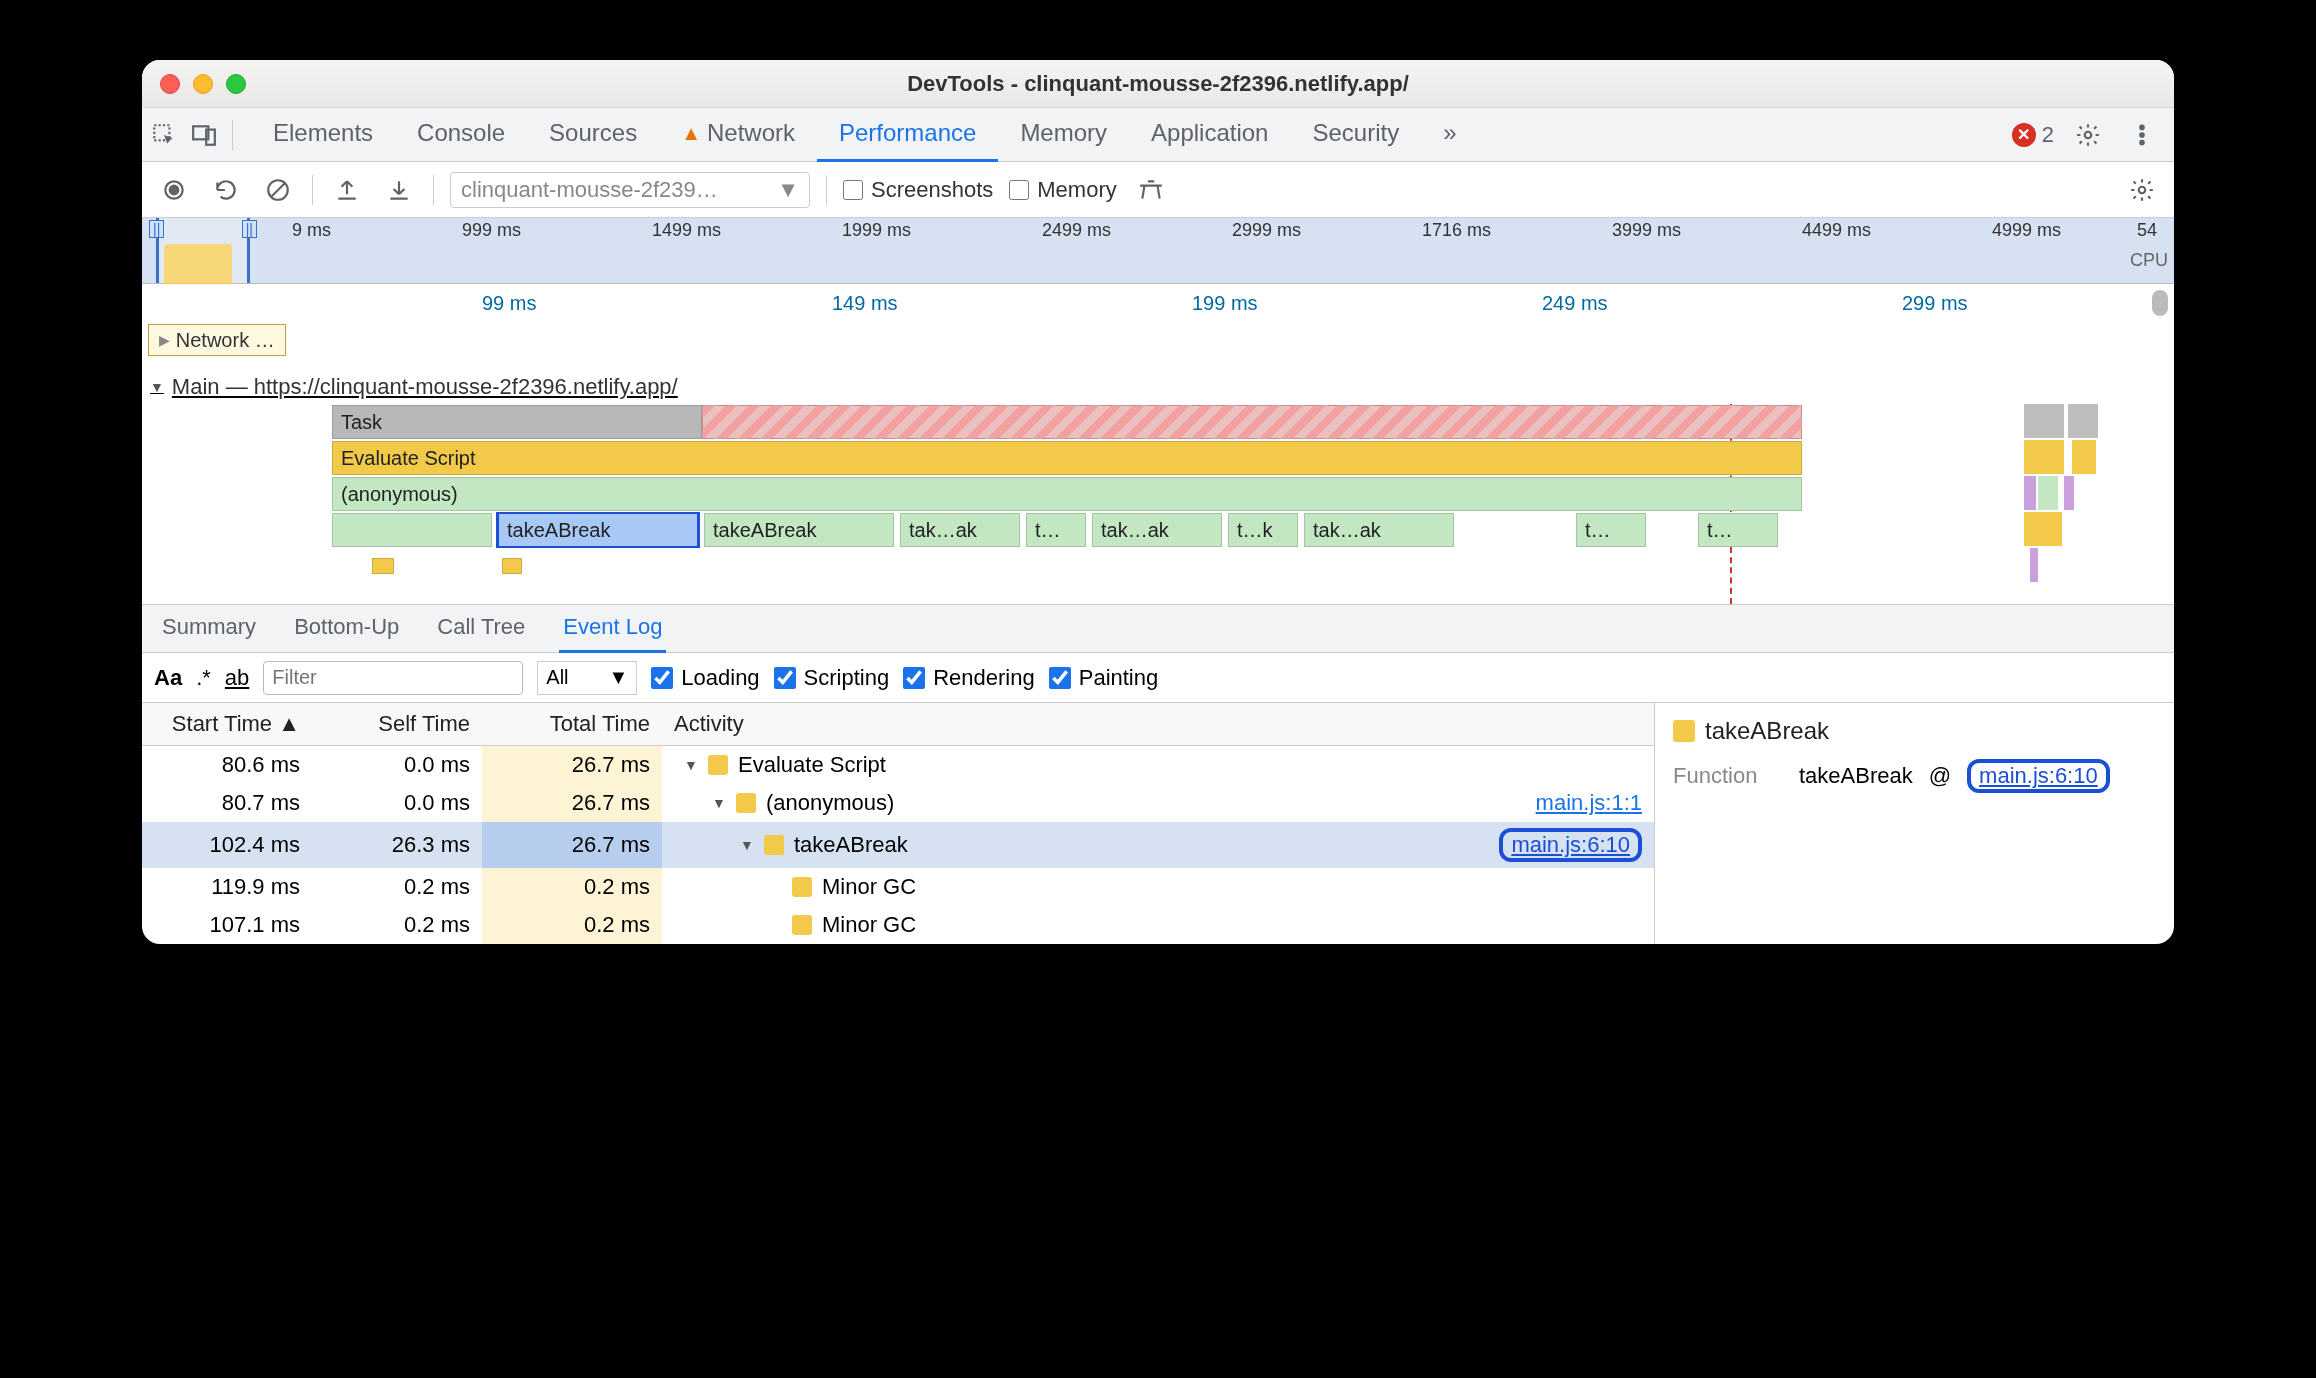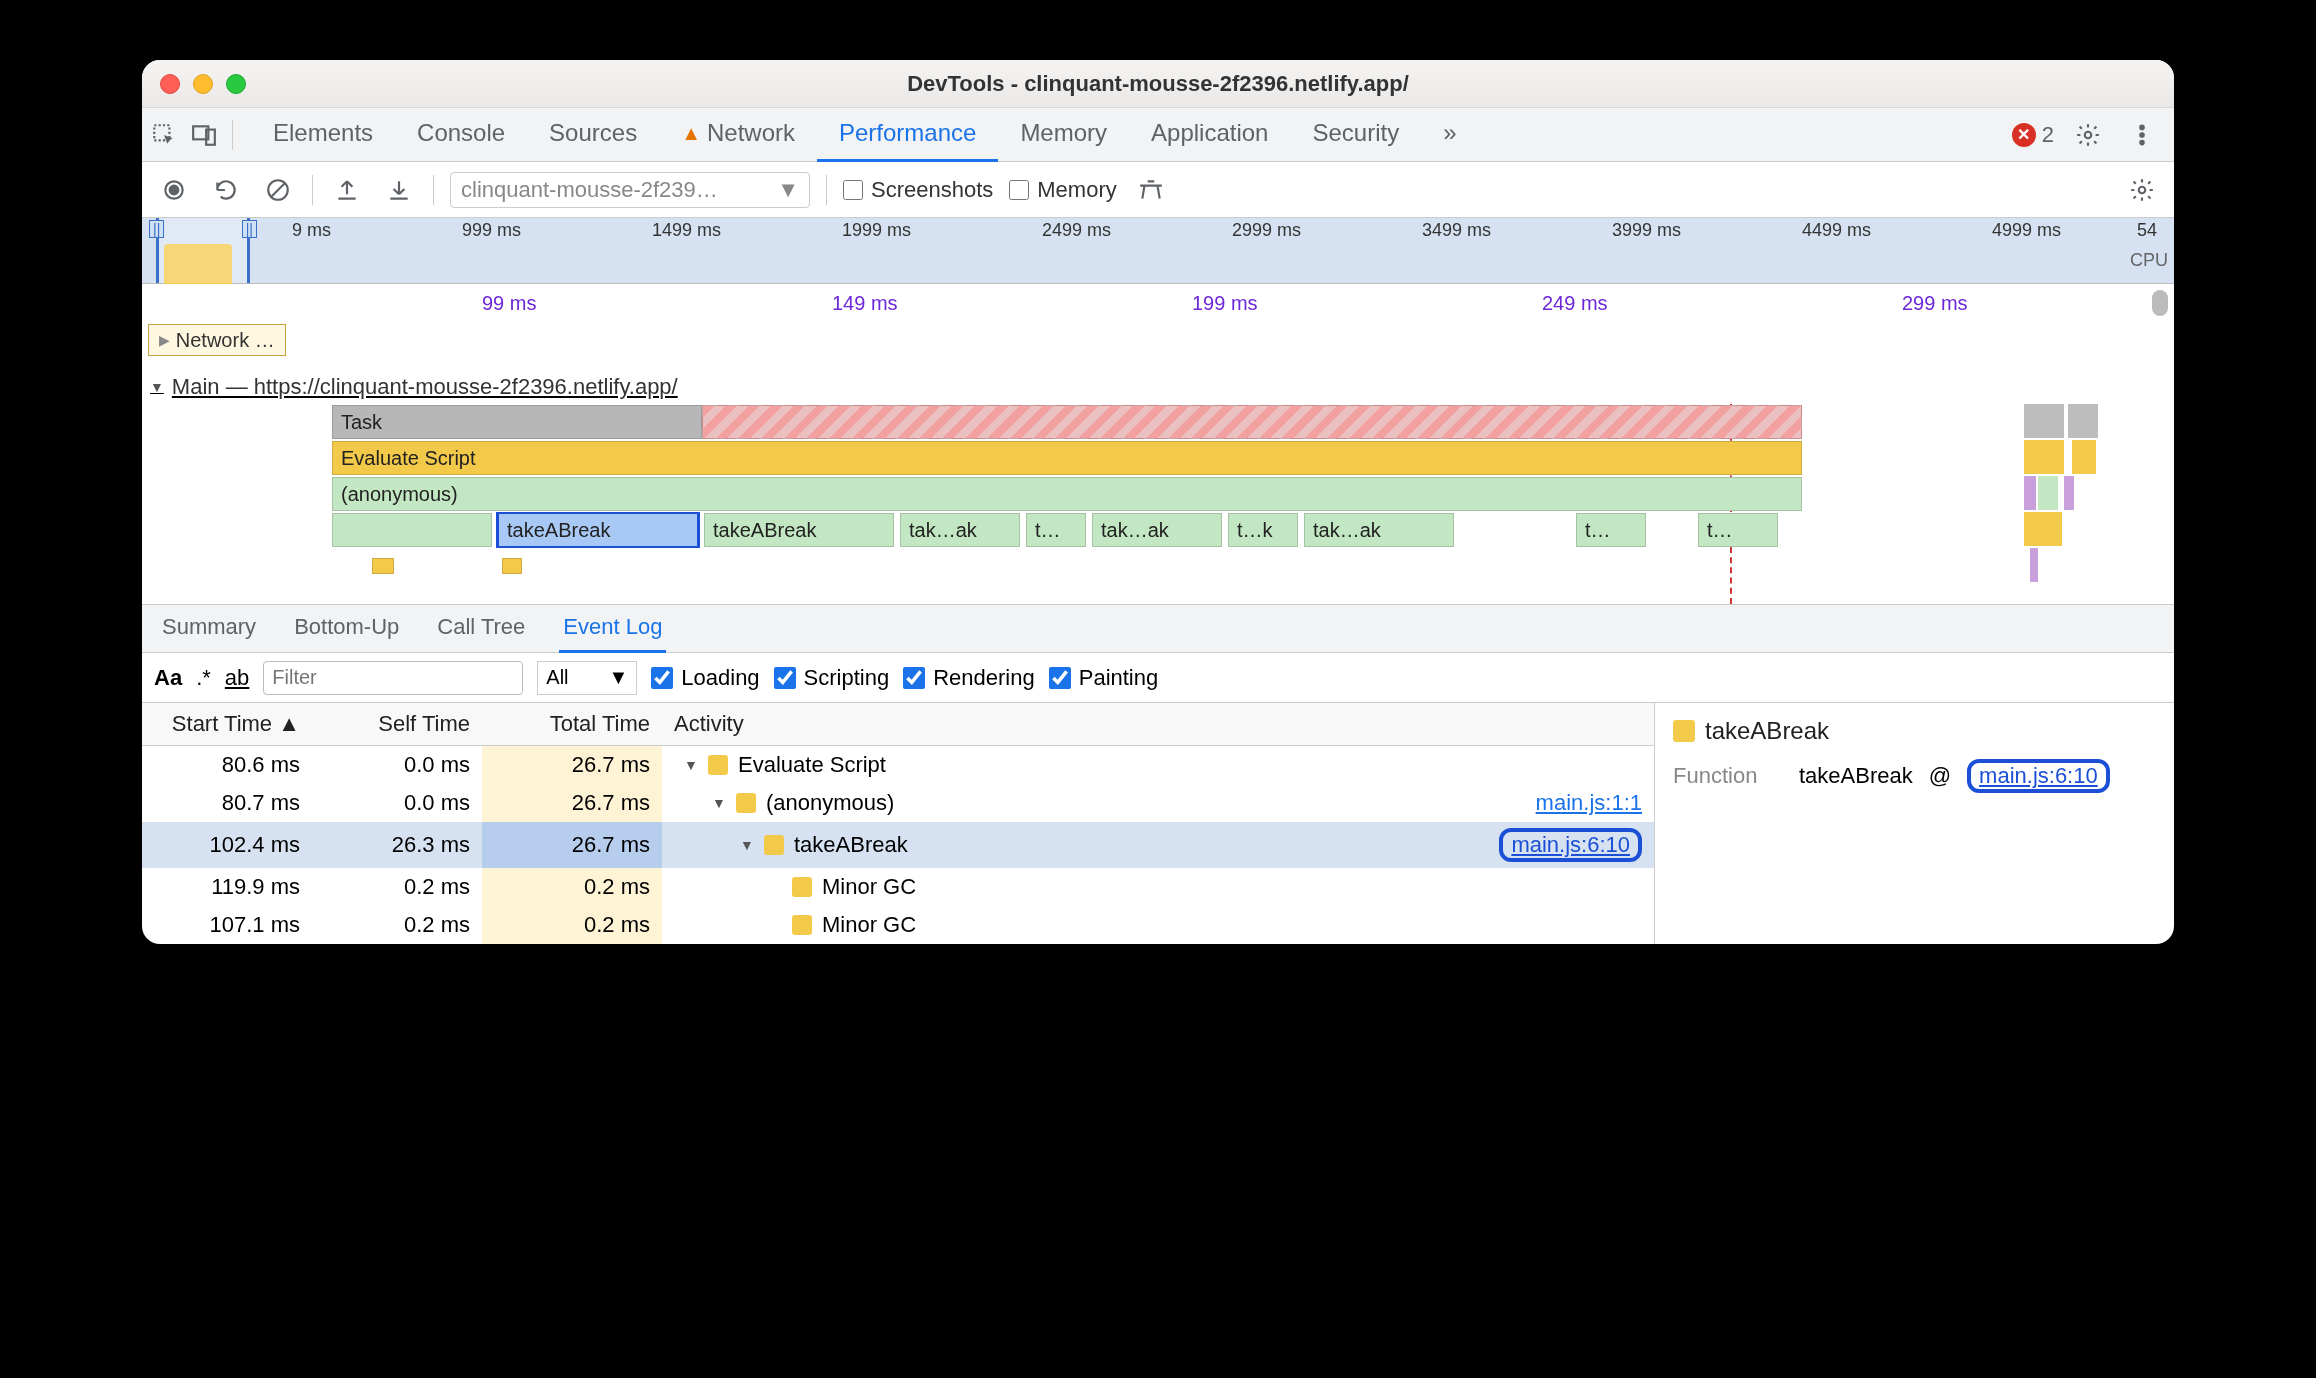--- a/index.html
+++ b/index.html
@@ -34,21 +34,21 @@
   .ov-ruler { height: 24px; display: flex; font-size: 18px; color: #333; position: relative; }
   .ov-tick { position: absolute; top: 2px; white-space: nowrap; }
   .ov-handle { position: absolute; top: 0; bottom: 0; width: 94px; left: 14px; background: rgba(255,255,255,0.25); border-left: 3px solid #3b6fc9; border-right: 3px solid #3b6fc9; }
   .ov-handle::before, .ov-handle::after { content: "||"; position: absolute; top: 2px; font-size: 14px; color: #3b6fc9; background: #cfe1f5; padding: 0 3px; border: 1px solid #3b6fc9; }
   .ov-handle::before { left: -10px; }
   .ov-handle::after { right: -10px; }
   .ov-thumb { position: absolute; left: 22px; top: 26px; width: 68px; height: 40px; background: #f3c94a; border-radius: 4px 4px 0 0; }
   .ov-labels { position: absolute; right: 6px; top: 32px; font-size: 18px; color: #666; display: flex; flex-direction: column; gap: 22px; text-align: right; }
   .timeline { border-bottom: 1px solid #ccc; position: relative; }
   .tl-ruler { height: 40px; position: relative; background: #fff; }
-  .tl-tick { position: absolute; top: 8px; font-size: 20px; color: #6d28d9; }
+  .tl-tick { position: absolute; top: 8px; font-size: 20px; color: #0369a1; }
   .tl-scroll { position: absolute; right: 6px; top: 6px; width: 16px; height: 26px; background: #bbb; border-radius: 8px; }
   .network-chip { display: inline-flex; align-items: center; gap: 6px; height: 32px; padding: 0 10px; border: 1px solid #c7a33d; background: #fff8e1; font-size: 20px; color: #333; margin: 0 0 6px 6px; }
   .network-chip::before { content: "▶"; font-size: 14px; color: #888; }
   .main-block { padding-top: 8px; text-decoration: underline; }
   .main-label { font-size: 22px; color: #333; padding: 4px 8px; display: flex; align-items: center; gap: 8px; }
   .main-label::before { content: "▼"; font-size: 14px; color: #555; }
   .flame { position: relative; margin-left: 0; height: 200px; }
   .row { position: absolute; left: 190px; right: 20px; height: 36px; display: flex; align-items: center; font-size: 20px; color: #222; overflow: hidden; }
   .row0 { top: 0; }
   .row1 { top: 36px; }
@@ -219,21 +219,21 @@
   </div>
 
   <div class="overview">
     <div class="ov-ruler">
       <span class="ov-tick" style="left:150px">9 ms</span>
       <span class="ov-tick" style="left:320px">999 ms</span>
       <span class="ov-tick" style="left:510px">1499 ms</span>
       <span class="ov-tick" style="left:700px">1999 ms</span>
       <span class="ov-tick" style="left:900px">2499 ms</span>
       <span class="ov-tick" style="left:1090px">2999 ms</span>
-      <span class="ov-tick" style="left:1280px">3499 ms</span>
+      <span class="ov-tick" style="left:1280px">1716 ms</span>
       <span class="ov-tick" style="left:1470px">3999 ms</span>
       <span class="ov-tick" style="left:1660px">4499 ms</span>
       <span class="ov-tick" style="left:1850px">4999 ms</span>
       <span class="ov-tick" style="left:1995px">54</span>
     </div>
     <div class="ov-thumb"></div>
     <div class="ov-handle"></div>
     <div class="ov-labels">
       <span>CPU</span>
       <span>NET</span>

